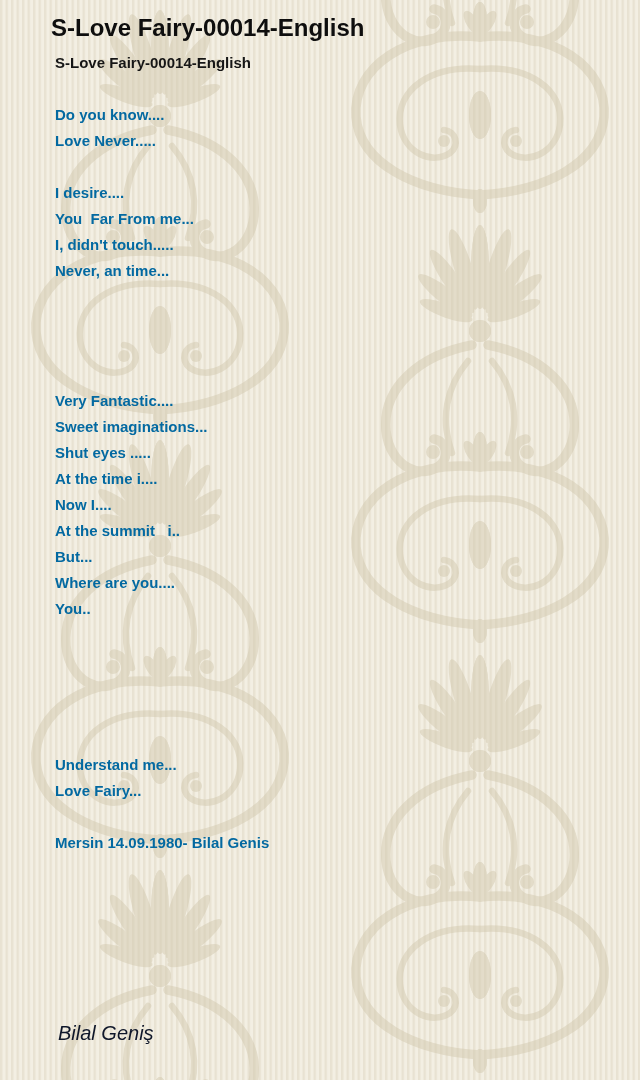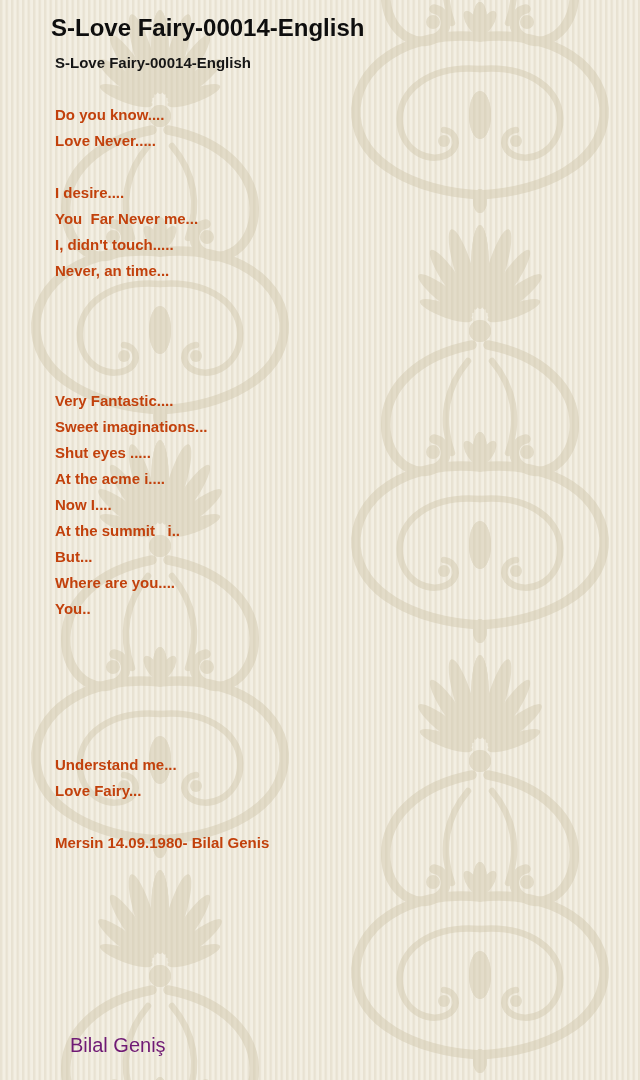--- a/index.html
+++ b/index.html
@@ -30,27 +30,27 @@
     position: absolute; top: 54px; left: 55px; margin: 0;
     font-size: 15px; font-weight: 700; color: #161616;
     line-height: 1.2; white-space: pre;
   }
   .poem {
     position: absolute; top: 102px; left: 55px; margin: 0;
   }
   .poem-line {
     margin: 0; padding: 0;
     height: 26px; line-height: 26px;
-    font-size: 15px; font-weight: 700; color: #c2410c;
+    font-size: 15px; font-weight: 700; color: #0369a1;
     white-space: pre;
   }
   .signature {
-    position: absolute; top: 1016px; left: 54px; margin: 16px;
-    font-size: 20px; font-weight: 400;
-    color: #701a75; line-height: 1.3; white-space: pre;
+    position: absolute; top: 1016px; left: 54px; margin: 4px;
+    font-size: 20px; font-style: italic; font-weight: 400;
+    color: #0f172a; line-height: 1.3; white-space: pre;
   }
 </style>
 </head>
 <body>
 
 <svg class="bg" width="640" height="1080" viewBox="0 0 640 1080" xmlns="http://www.w3.org/2000/svg" aria-hidden="true">
   <defs>
     <pattern id="stripes" width="5.5" height="10" patternUnits="userSpaceOnUse">
       <rect width="5.5" height="10" fill="#f3efe3"></rect>
       <rect width="2.4" height="10" fill="#e8e2d2"></rect>
@@ -98,31 +98,31 @@
 <div class="content">
   <h1 class="page-title">S-Love Fairy-00014-English</h1>
 
   <div class="page-subtitle">S-Love Fairy-00014-English</div>
 
   <div class="poem">
       <p class="poem-line">Do you know....</p>
       <p class="poem-line">Love Never.....</p>
       <p class="poem-line"></p>
       <p class="poem-line">I desire....</p>
-      <p class="poem-line">You  Far Never me...</p>
+      <p class="poem-line">You  Far From me...</p>
       <p class="poem-line">I, didn't touch.....</p>
       <p class="poem-line">Never, an time...</p>
       <p class="poem-line"></p>
       <p class="poem-line"></p>
       <p class="poem-line"></p>
       <p class="poem-line"></p>
       <p class="poem-line">Very Fantastic....</p>
       <p class="poem-line">Sweet imaginations...</p>
       <p class="poem-line">Shut eyes .....</p>
-      <p class="poem-line">At the acme i....</p>
+      <p class="poem-line">At the time i....</p>
       <p class="poem-line">Now I....</p>
       <p class="poem-line">At the summit   i..</p>
       <p class="poem-line">But...</p>
       <p class="poem-line">Where are you....</p>
       <p class="poem-line">You..</p>
       <p class="poem-line"></p>
       <p class="poem-line"></p>
       <p class="poem-line"></p>
       <p class="poem-line"></p>
       <p class="poem-line"></p>

